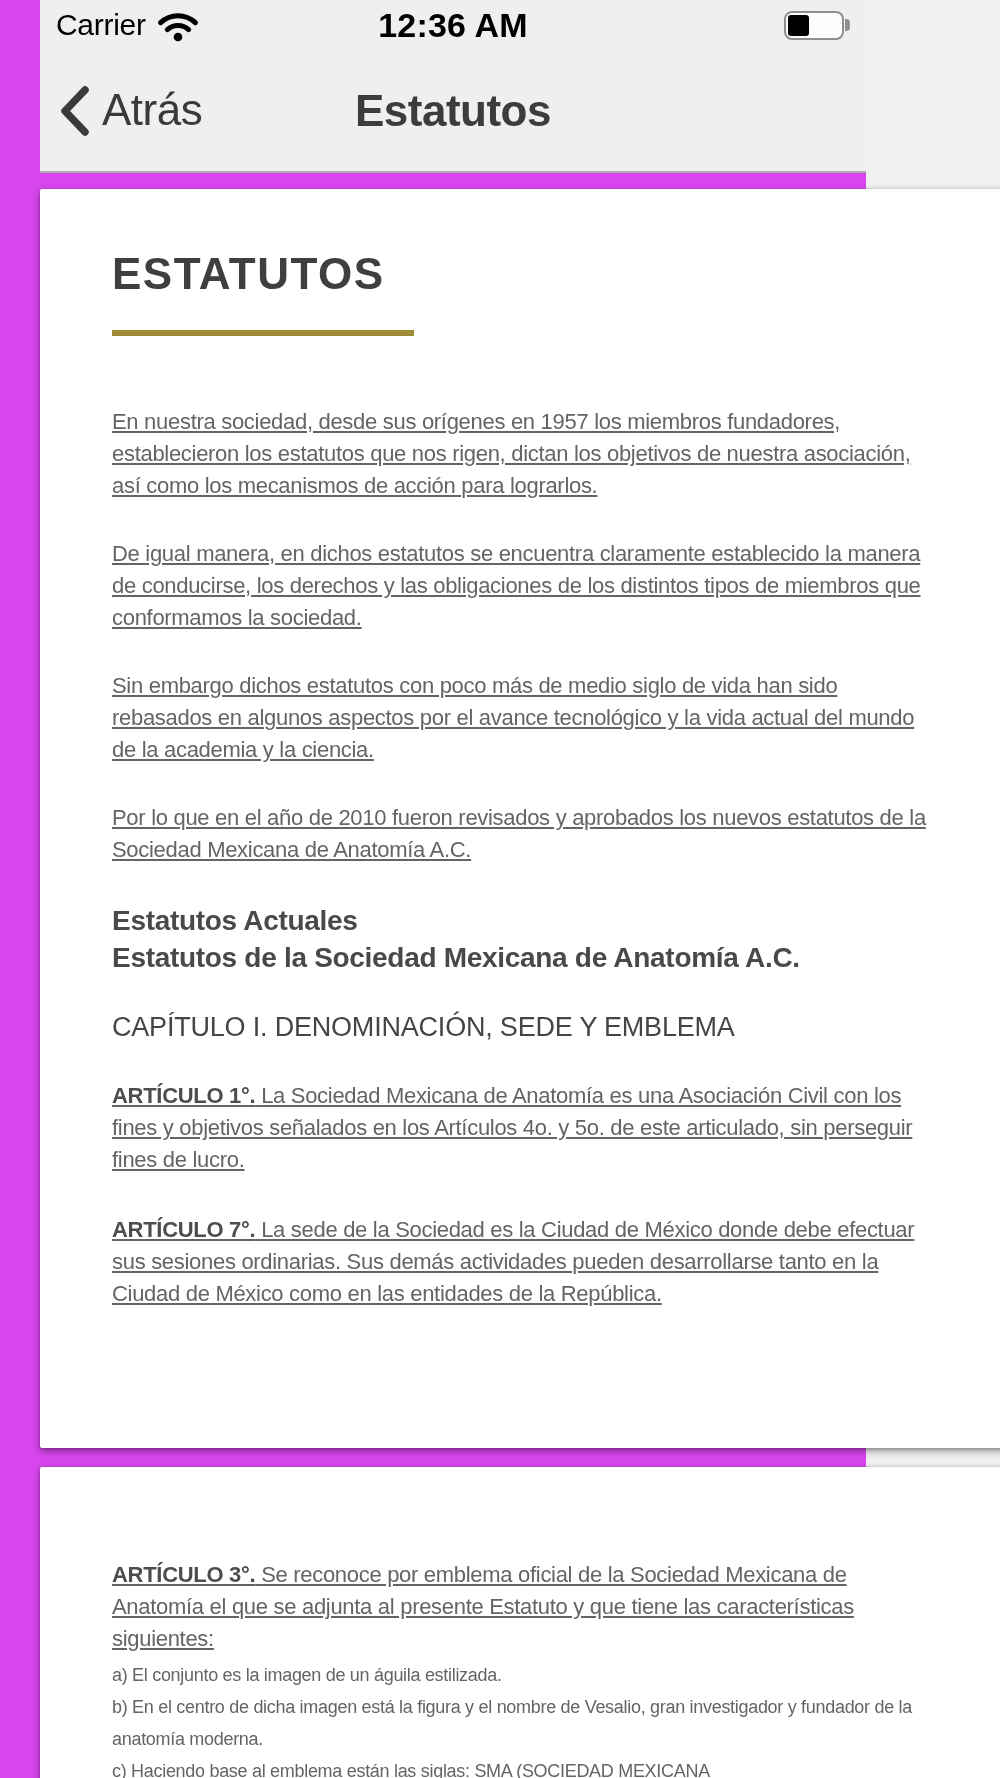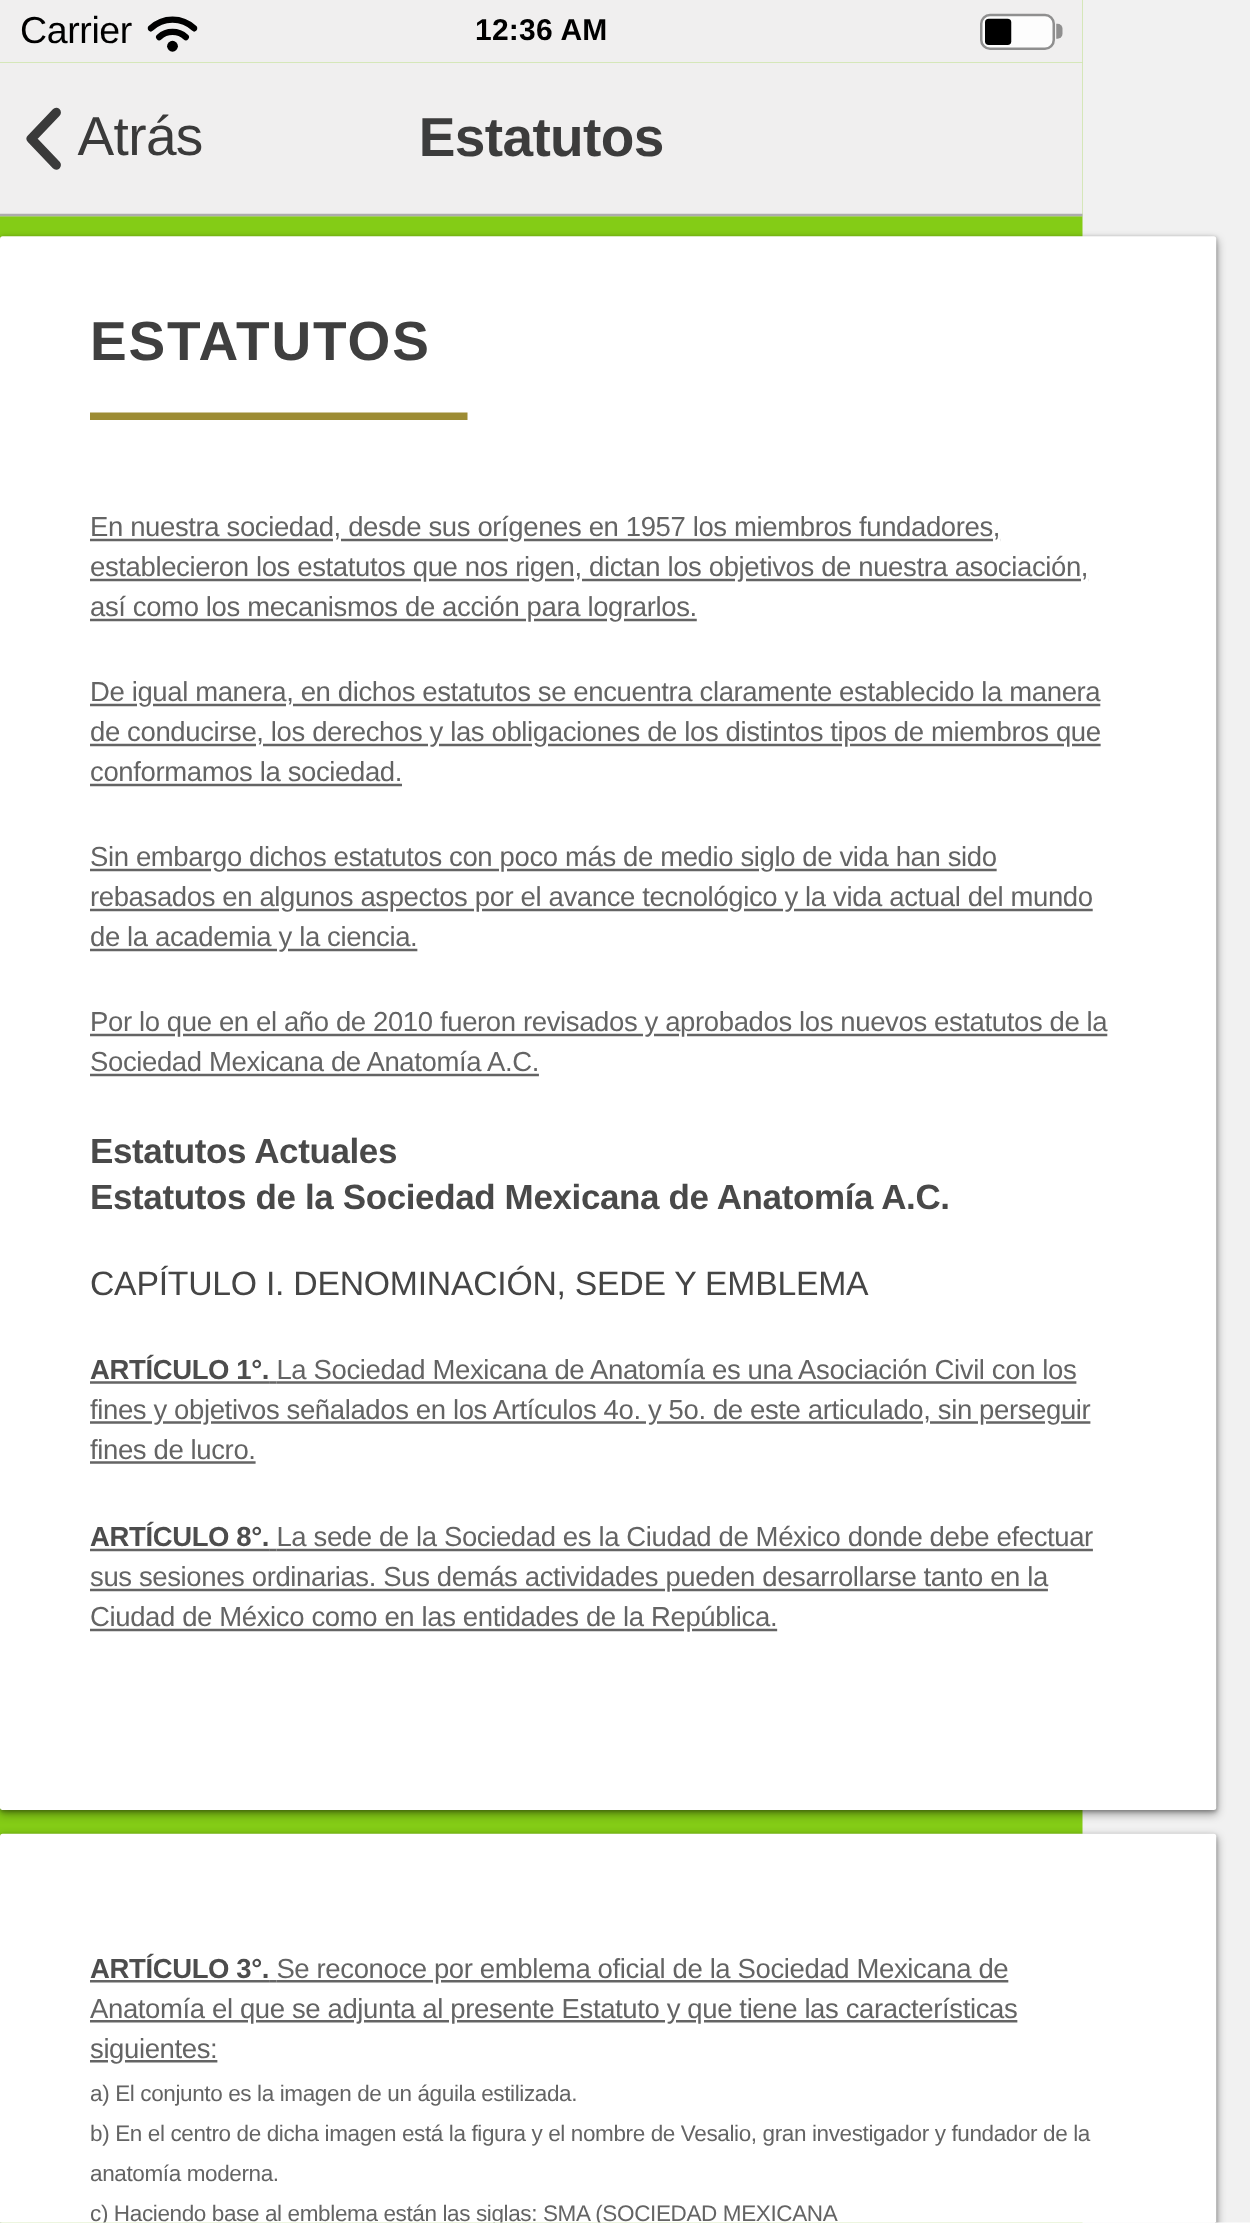--- a/index.html
+++ b/index.html
@@ -1,34 +1,34 @@
 <!DOCTYPE html>
 <html><head>
 <meta charset="utf-8">
 <style>
   * { box-sizing: border-box; margin: 0; padding: 0; }
   html, body { width: 1000px; height: 1778px; overflow: hidden; }
   body {
     font-family: "Liberation Sans", "DejaVu Sans", sans-serif;
     background: #f1f1f1;
   }
-  .screen { position: relative; width: 866px; height: 1778px; background: #84cc16; }
+  .screen { position: relative; width: 866px; height: 1778px; background: #d946ef; padding-left: 40px; }
 
   
   .status-bar {
     height: 50px; background: #f0efef;
     display: flex; align-items: center; justify-content: space-between;
     padding: 0 16px; position: relative;
   }
   .sb-left { display: flex; align-items: center; gap: 12px; }
   .carrier { font-size: 30px; color: #000; letter-spacing: -0.3px; }
   .wifi-icon svg { display: block; margin-top: 4px; }
   .sb-time {
     position: absolute; left: 0; right: 0; text-align: center;
-    font-size: 24px; font-weight: 700; color: #000; letter-spacing: 0.2px;
+    font-size: 34px; font-weight: 700; color: #000; letter-spacing: 0.2px;
     pointer-events: none;
   }
   .battery { display: flex; align-items: center; }
   .battery-body {
     width: 60px; height: 29px; border: 2.5px solid #8f8f8f; border-radius: 8px;
     background: #fdfdfd; position: relative; overflow: hidden;
   }
   .battery-fill {
     position: absolute; left: 2px; top: 2px; bottom: 2px;
     background: #000; border-radius: 3px;
@@ -147,21 +147,21 @@
       <p class="para">De igual manera, en dichos estatutos se encuentra claramente establecido la manera de conducirse, los derechos y las obligaciones de los distintos tipos de miembros que conformamos la sociedad.</p>
       <p class="para">Sin embargo dichos estatutos con poco más de medio siglo de vida han sido rebasados en algunos aspectos por el avance tecnológico y la vida actual del mundo de la academia y la ciencia.</p>
       <p class="para">Por lo que en el año de 2010 fueron revisados y aprobados los nuevos estatutos de la Sociedad Mexicana de Anatomía A.C.</p>
 
       <div class="subhead">Estatutos Actuales</div>
       <div class="subhead second">Estatutos de la Sociedad Mexicana de Anatomía A.C.</div>
 
       <div class="chapter">CAPÍTULO I. DENOMINACIÓN, SEDE Y EMBLEMA</div>
 
       <p class="para article"><b>ARTÍCULO 1°.</b> <span>La Sociedad Mexicana de Anatomía es una Asociación Civil con los fines y objetivos señalados en los Artículos 4o. y 5o. de este articulado, sin perseguir fines de lucro.</span></p>
-      <p class="para article"><b>ARTÍCULO 8°.</b> <span>La sede de la Sociedad es la Ciudad de México donde debe efectuar sus sesiones ordinarias. Sus demás actividades pueden desarrollarse tanto en la Ciudad de México como en las entidades de la República.</span></p>
+      <p class="para article"><b>ARTÍCULO 7°.</b> <span>La sede de la Sociedad es la Ciudad de México donde debe efectuar sus sesiones ordinarias. Sus demás actividades pueden desarrollarse tanto en la Ciudad de México como en las entidades de la República.</span></p>
     </div>
 
     <div class="page page2">
       <p class="para article"><b>ARTÍCULO 3°.</b> <span>Se reconoce por emblema oficial de la Sociedad Mexicana de Anatomía el que se adjunta al presente Estatuto y que tiene las características siguientes:</span></p>
       <div class="item-list">
         <div class="item">a) El conjunto es la imagen de un águila estilizada.</div>
         <div class="item">b) En el centro de dicha imagen está la figura y el nombre de Vesalio, gran investigador y fundador de la anatomía moderna.</div>
         <div class="item">c) Haciendo base al emblema están las siglas: SMA (SOCIEDAD MEXICANA</div>
       </div>
     </div>

